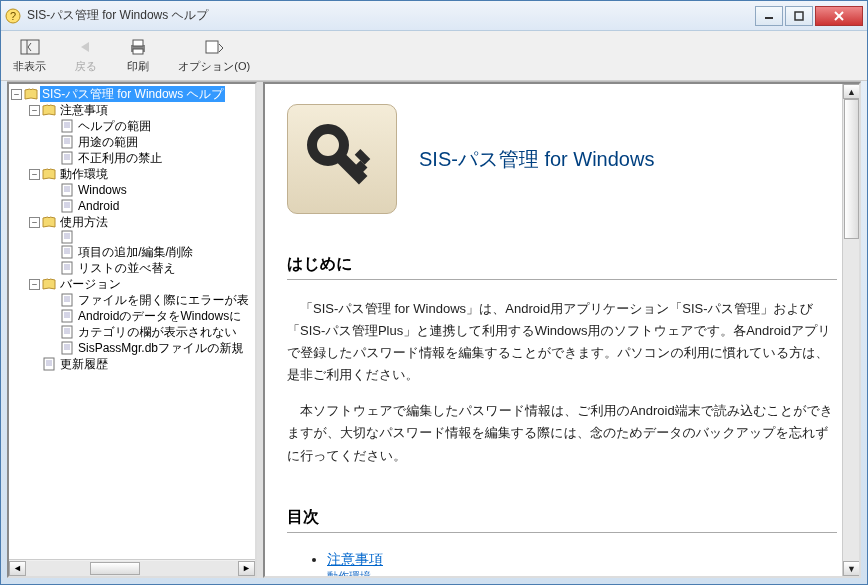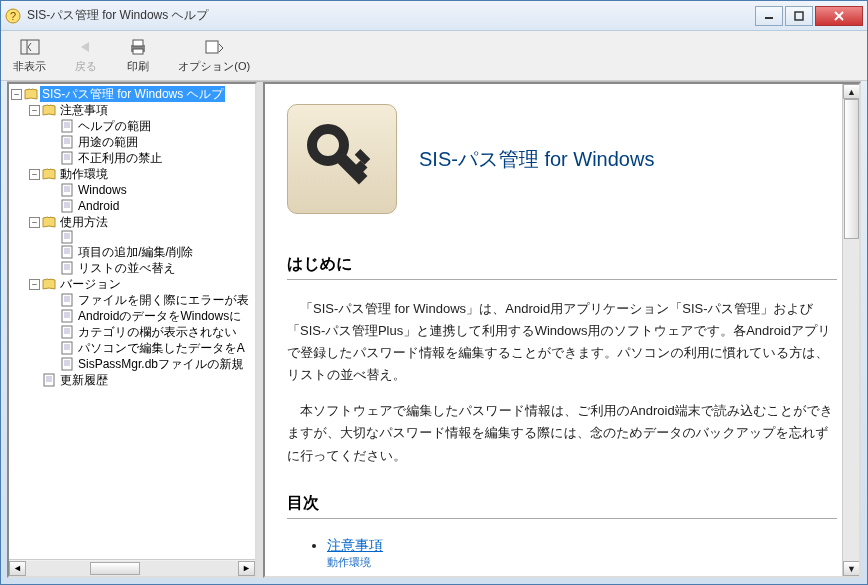--- a/index.html
+++ b/index.html
@@ -315,32 +315,20 @@
               <div class="tree-node">
                 <span class="expander leaf"></span>
                 <span class="node-icon">
                   <svg width="12" height="14">
                     <rect x="1" y="1" width="10" height="12" fill="#fff" stroke="#777"></rect>
                     <line x1="3" y1="4" x2="9" y2="4" stroke="#aac"></line>
                     <line x1="3" y1="6" x2="9" y2="6" stroke="#aac"></line>
                     <line x1="3" y1="8" x2="9" y2="8" stroke="#aac"></line>
                   </svg>
                 </span>
-                <span class="node-label">パソコンで編集したデータをA</span>
-              </div>
-              <div class="tree-node">
-                <span class="expander leaf"></span>
-                <span class="node-icon">
-                  <svg width="12" height="14">
-                    <rect x="1" y="1" width="10" height="12" fill="#fff" stroke="#777"></rect>
-                    <line x1="3" y1="4" x2="9" y2="4" stroke="#aac"></line>
-                    <line x1="3" y1="6" x2="9" y2="6" stroke="#aac"></line>
-                    <line x1="3" y1="8" x2="9" y2="8" stroke="#aac"></line>
-                  </svg>
-                </span>
                 <span class="node-label">SisPassMgr.dbファイルの新規</span>
               </div>
             </div>
           <div class="tree-node">
               <span class="expander leaf"></span>
               <span class="node-icon">
                 <svg width="12" height="14">
                   <rect x="1" y="1" width="10" height="12" fill="#fff" stroke="#777"></rect>
                   <line x1="3" y1="4" x2="9" y2="4" stroke="#aac"></line>
                   <line x1="3" y1="6" x2="9" y2="6" stroke="#aac"></line>
@@ -371,22 +359,22 @@
               <rect x="52" y="46" width="8" height="14" fill="#2a2a2a" transform="rotate(-45 40 40)"></rect>
               <rect x="44" y="54" width="8" height="10" fill="#2a2a2a" transform="rotate(-45 40 40)"></rect>
             </svg>
         </div>
         <div>
           <div class="h-title">SIS-パス管理 for Windows</div>
         </div>
       </div>
 
       <div class="sec-title">はじめに</div>
-      <p class="para">「SIS-パス管理 for Windows」は、Android用アプリケーション「SIS-パス管理」および「SIS-パス管理Plus」と連携して利用するWindows用のソフトウェアです。各Androidアプリで登録したパスワード情報を編集することができます。パソコンの利用に慣れている方は、リストの並べ替え。</p>
-      <p class="para" style="margin-bottom:26px">本ソフトウェアで編集したパスワード情報は、ご利用のAndroid端末で読み込むことができますが、大切なパスワード情報を編集する際には、念のためデータのバックアップを忘れずに行ってください。</p>
+      <p class="para">「SIS-パス管理 for Windows」は、Android用アプリケーション「SIS-パス管理」および「SIS-パス管理Plus」と連携して利用するWindows用のソフトウェアです。各Androidアプリで登録したパスワード情報を編集することができます。パソコンの利用に慣れている方は、是非ご利用ください。</p>
+      <p class="para" style="margin-bottom:40px">本ソフトウェアで編集したパスワード情報は、ご利用のAndroid端末で読み込むことができますが、大切なパスワード情報を編集する際には、念のためデータのバックアップを忘れずに行ってください。</p>
 
       <div class="sec-title">目次</div>
       <ul class="toc-list">
         <li>
           <span class="toc-link">注意事項</span>
           <div class="toc-sub">動作環境</div>
         </li>
       </ul>
 
       <div class="vscroll">

